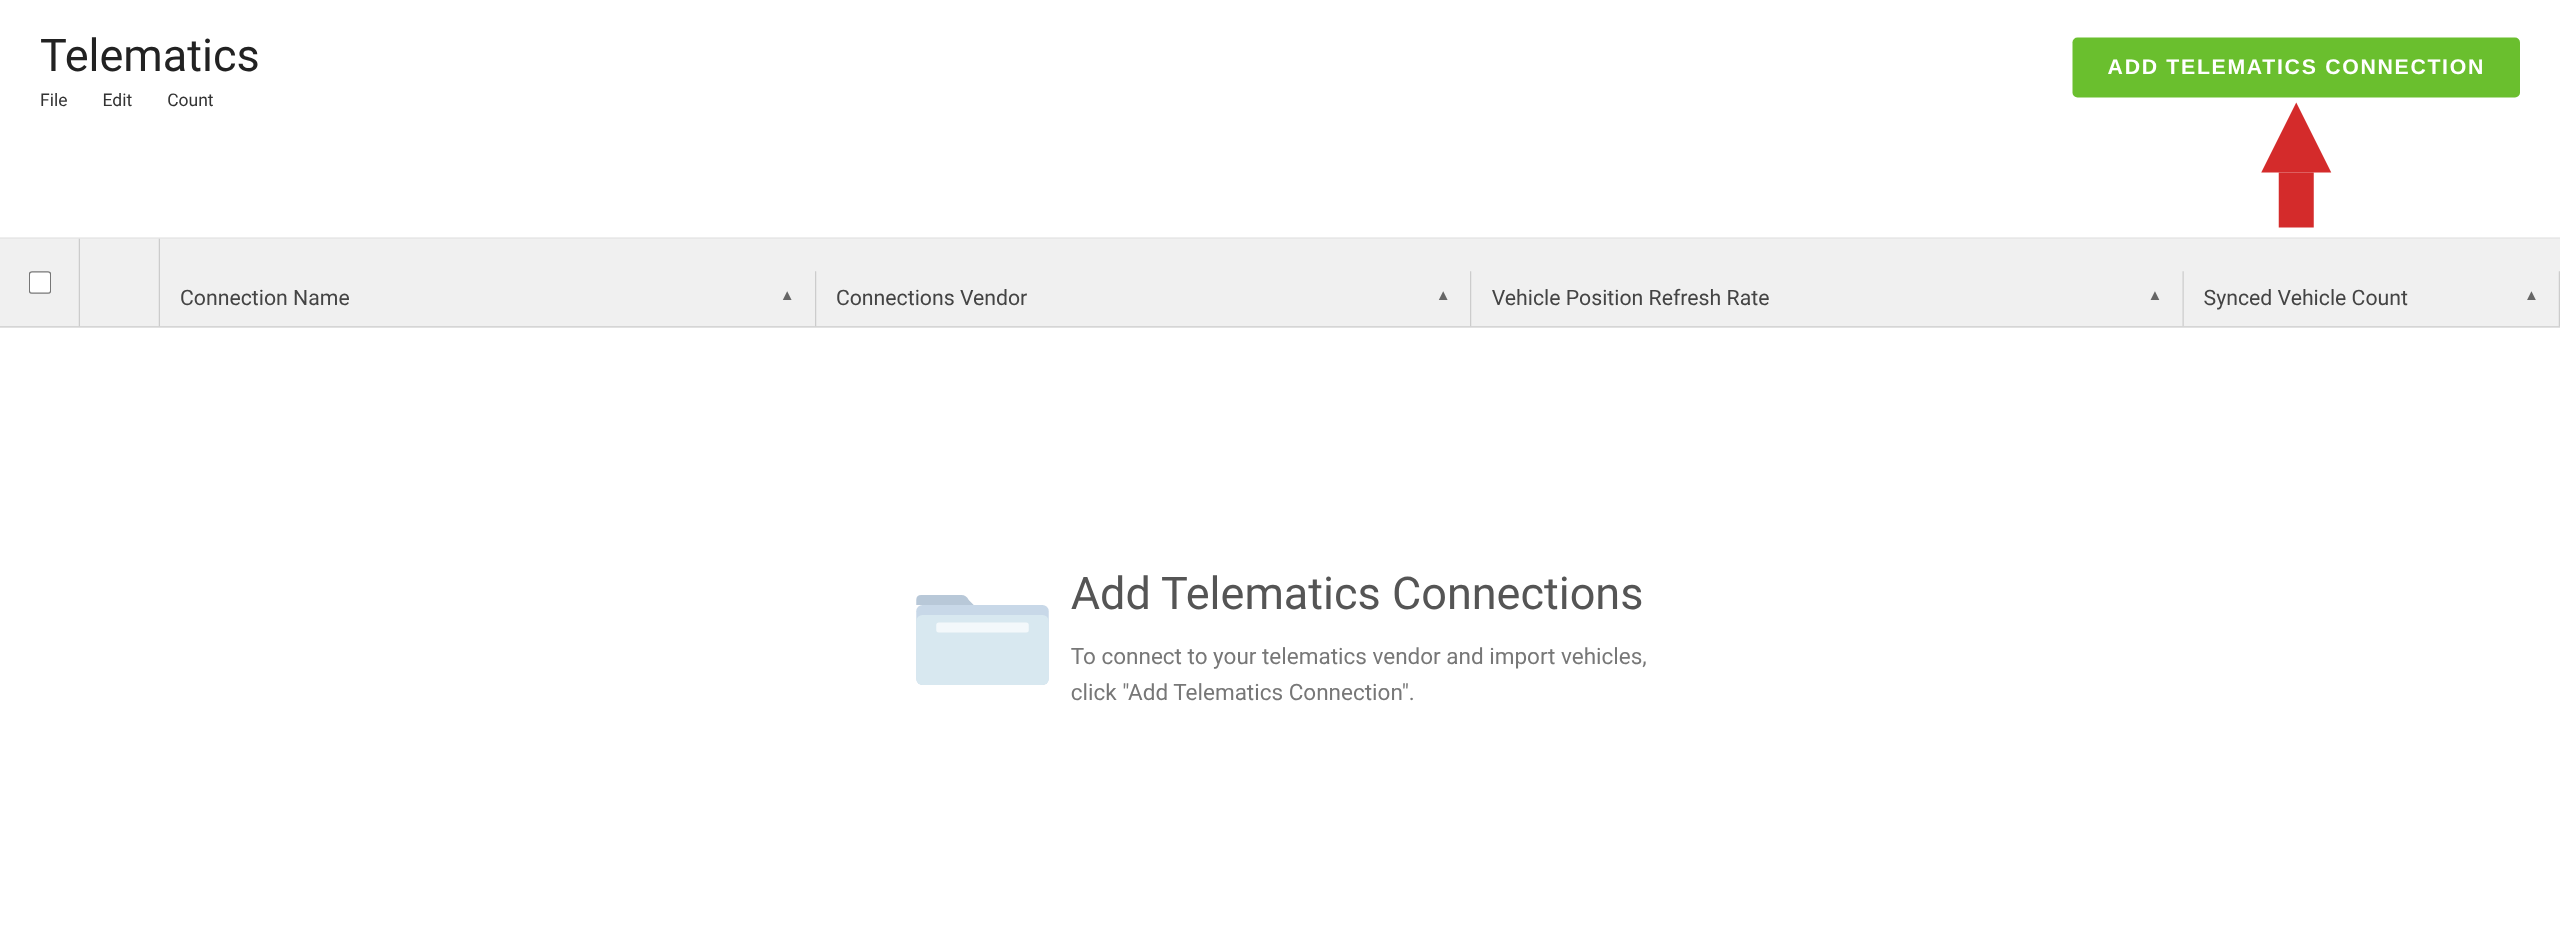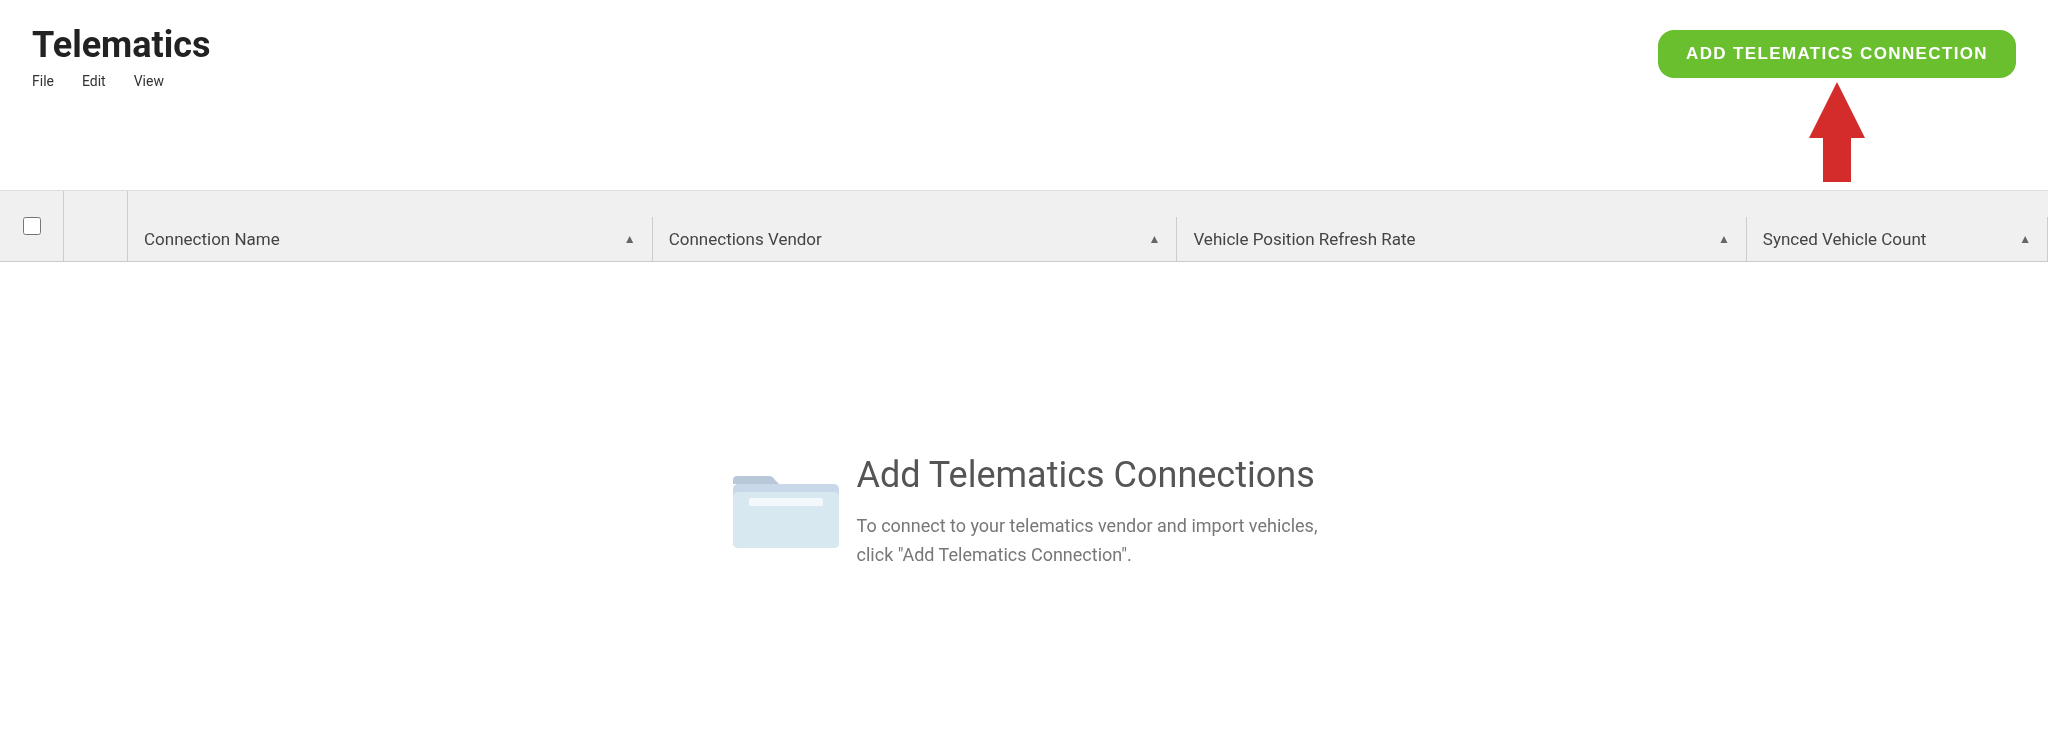--- a/index.html
+++ b/index.html
@@ -23,21 +23,21 @@
       align-items: flex-start;
       justify-content: space-between;
       padding: 24px 32px 8px 32px;
       background: #ffffff;
     }
 
     .header-left {}
 
     .app-title {
       font-size: 36px;
-      font-weight: 700;
+      font-weight: 400;
       color: #222;
       line-height: 1.2;
       margin-bottom: 4px;
     }
 
     .menu-bar {
       display: flex;
       gap: 28px;
       margin-top: 4px;
     }
@@ -50,21 +50,21 @@
     }
 
     .add-btn {
       background: #6abf2e;
       color: #ffffff;
       font-size: 17px;
       font-weight: 700;
       letter-spacing: 0.08em;
       padding: 14px 28px;
       border: none;
-      border-radius: 16px;
+      border-radius: 4px;
       cursor: pointer;
       white-space: nowrap;
       text-transform: uppercase;
       margin-top: 6px;
     }
 
     
     .arrow-container {
       position: relative;
       display: flex;
@@ -120,21 +120,21 @@
     }
 
     .col-color {
       width: 64px;
       min-width: 64px;
       border-right: 1px solid #ccc;
     }
 
     .col-header {
       display: flex;
-      align-items: center;
+      align-items: flex-start;
       justify-content: space-between;
       padding: 12px 16px;
       border-right: 1px solid #ccc;
       font-size: 17px;
       font-weight: 400;
       color: #444;
       flex: 1;
       margin-top: 26px;
     }
 
@@ -212,21 +212,21 @@
   </style>
 </head>
 <body>
 
 <div class="header">
   <div class="header-left">
     <h1 class="app-title">Telematics</h1>
     <nav class="menu-bar">
       <span class="menu-item">File</span>
       <span class="menu-item">Edit</span>
-      <span class="menu-item">View</span>
+      <span class="menu-item">Count</span>
     </nav>
   </div>
 
   <div class="header-right">
     <button class="add-btn">ADD TELEMATICS CONNECTION</button>
 
     <div class="arrow-container">
       <div class="red-arrow"></div>
       <div class="red-arrow-stem"></div>
     </div>

